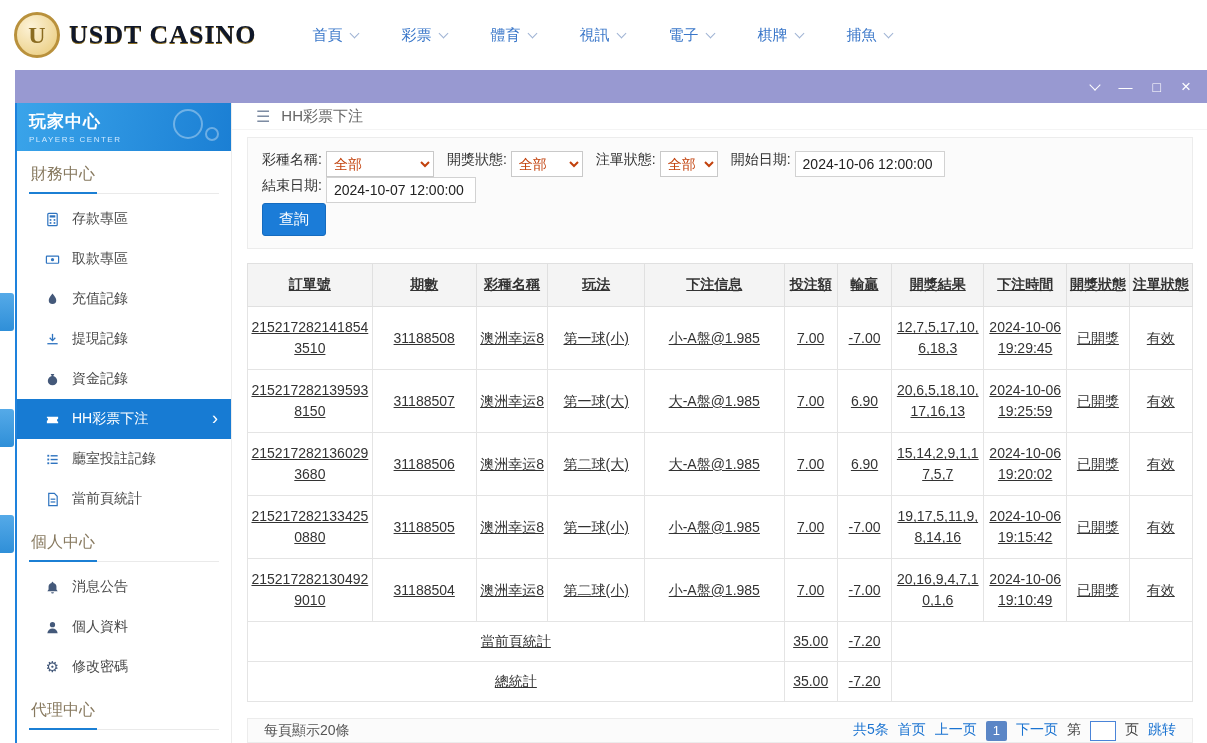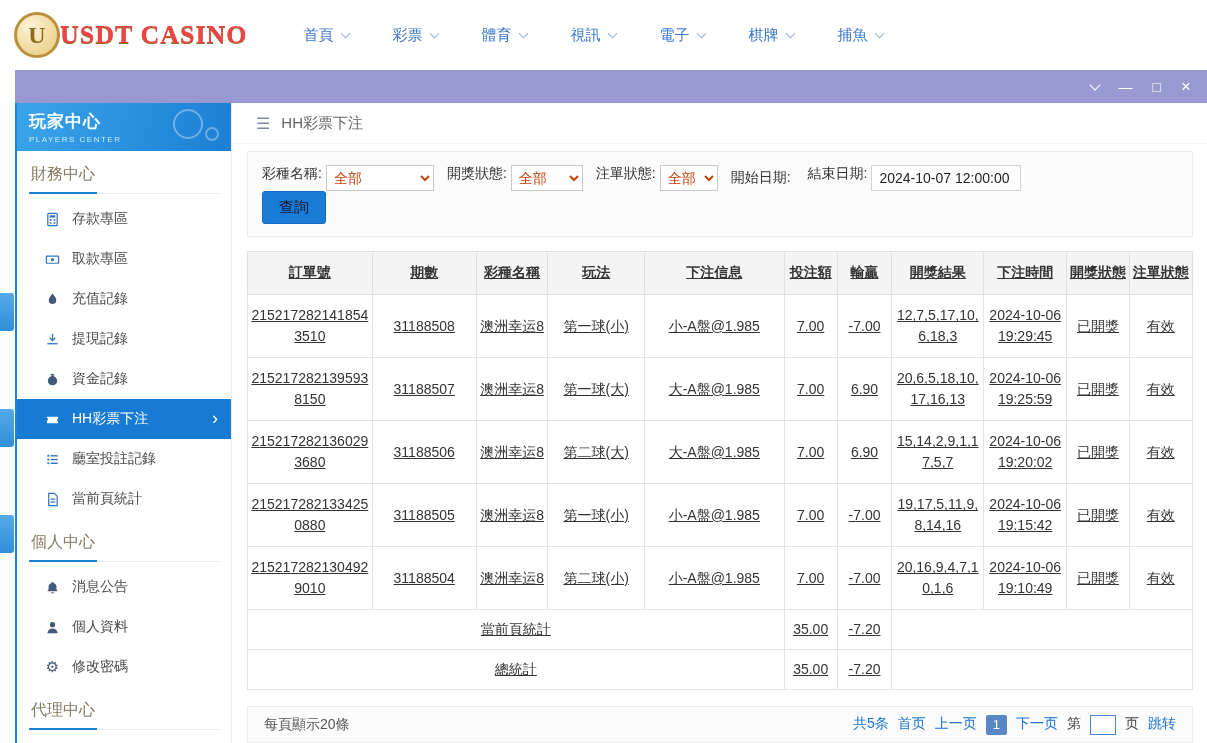--- a/index.html
+++ b/index.html
@@ -5,21 +5,21 @@
   * { box-sizing: border-box; margin: 0; padding: 0; }
   html,body { width:1207px; height:743px; }
   body { font-family:"Liberation Sans","DejaVu Sans",sans-serif; background:#fff; overflow:hidden; position:relative; font-size:14px; color:#333; }
 
   
   .topbar { height:70px; display:flex; align-items:center; background:#fff; }
   .logo { display:flex; align-items:center; margin-left:14px; cursor:pointer; }
   .logo-circle { width:46px; height:46px; border-radius:50%; border:3px solid #b9913c; display:flex; align-items:center; justify-content:center; background:radial-gradient(circle at 35% 30%, #fdf3d8, #e7c langue77 0, #e8c977); }
   .logo-circle { background:radial-gradient(circle at 35% 30%, #fdf3d8, #e8c977); }
   .logo-u { font-family:"Liberation Serif",serif; font-weight:bold; font-size:24px; color:#8a6b20; }
-  .logo-text { font-family:"Liberation Serif",serif; font-weight:bold; font-size:26px; letter-spacing:1px; color:#ef4444; text-shadow:0 1px 0 #8a6d22; }
+  .logo-text { margin-left:9px; font-family:"Liberation Serif",serif; font-weight:bold; font-size:26px; letter-spacing:1px; color:#0f172a; text-shadow:0 1px 0 #8a6d22; }
   .topnav { display:flex; margin-left:56px; gap:44px; }
   .topnav-item { display:flex; align-items:center; color:#3a77c9; font-size:15px; cursor:pointer; white-space:nowrap; }
   .chev { width:7px; height:7px; border-right:1.5px solid #9fb3d4; border-bottom:1.5px solid #9fb3d4; transform:rotate(45deg); display:inline-block; margin-left:8px; margin-top:-4px; }
 
   
   .titlebar { position:absolute; left:15px; top:70px; right:0; height:33px; background:#9899d1; display:flex; align-items:center; justify-content:flex-end; gap:20px; padding-right:16px; }
   .tb-ctrl { color:#fff; font-size:14px; line-height:1; cursor:pointer; display:flex; align-items:center; }
   .chev-w { width:8px; height:8px; border-right:1.6px solid #fff; border-bottom:1.6px solid #fff; transform:rotate(45deg); display:inline-block; margin-top:-4px; }
 
   
@@ -52,21 +52,21 @@
   .page-head { height:50px; display:flex; align-items:center; gap:11px; padding-left:24px; color:#666; font-size:15px; border-bottom:1px solid #f4f4f4; }
   .menu-ico { color:#7d8ca3; font-size:16px; cursor:pointer; }
 
   .filter-box { margin:7px 14px 0 15px; background:#fbfbfb; border:1px solid #ececec; padding:13px 14px 12px 14px; }
   .filter-row { display:flex; align-items:center; flex-wrap:wrap; }
   .f-label { font-size:14px; color:#333; margin-right:4px; white-space:nowrap; }
   .f-group { display:flex; align-items:flex-start; margin-right:13px; }
   select { border:1px solid #c9c9c9; background:#fff; font-size:14px; height:26px; padding:2px 3px; font-family:inherit; color:#c2410c; }
   .sel-lottery { width:108px; } .sel-draw { width:72px; } .sel-order { width:58px; }
   .date-input { width:150px; height:26px; border:1px solid #d2d2d2; font-size:14px; padding:0 7px; color:#222; font-family:inherit; }
-  .btn-query { margin-top:0; background:#1b7cd8; color:#0f172a; border:1px solid #156bbf; padding:6px 16px; font-size:15px; border-radius:3px; cursor:pointer; font-family:inherit; }
+  .btn-query { margin-top:0; background:#1b7cd8; color:#ffffff; border:1px solid #156bbf; padding:6px 16px; font-size:15px; border-radius:3px; cursor:pointer; font-family:inherit; }
 
   .table-wrap { margin:14px 14px 0 15px;text-decoration:underline; }
   table { width:100%; border-collapse:collapse; table-layout:fixed; }
   th { background:#f4f4f4; border:1px solid #e0e0e0; padding:12px 2px; font-size:14px; color:#333; white-space:nowrap; overflow:hidden; font-weight:bold; text-align:center; }
   td { border:1px solid #e4e4e4; padding:10px 3px; font-size:14px; color:#333; text-align:center; word-break:break-all; line-height:1.5; }
   tr.summary td { padding:9px 3px; }
 
   .footer-bar { margin:16px 14px 0 15px; background:#fbfbfb; border:1px solid #ececec; height:44px; display:flex; align-items:center; justify-content:space-between; padding:0 16px; font-size:14px; color:#555; }
   .pagination { display:flex; gap:9px; }
   .pg-link { color:#1a73d1; cursor:pointer; text-decoration:none; }
@@ -278,20 +278,21 @@
         <div class="f-group">
           <span class="f-label">開獎狀態:</span>
           <select class="sel-draw"><option>全部</option></select>
         </div>
         <div class="f-group">
           <span class="f-label">注單狀態:</span>
           <select class="sel-order"><option>全部</option></select>
         </div>
         <div class="f-group">
           <span class="f-label">開始日期:</span>
+          <input type="text" class="date-input" value="2024-10-06 12:00:00" style="">
         </div>
         <div class="f-group">
           <span class="f-label">結束日期:</span>
           <input type="text" class="date-input" value="2024-10-07 12:00:00" style="">
         </div>
       </div>
       <button class="btn-query">查詢</button>
     </div>
 
     <div class="table-wrap">

